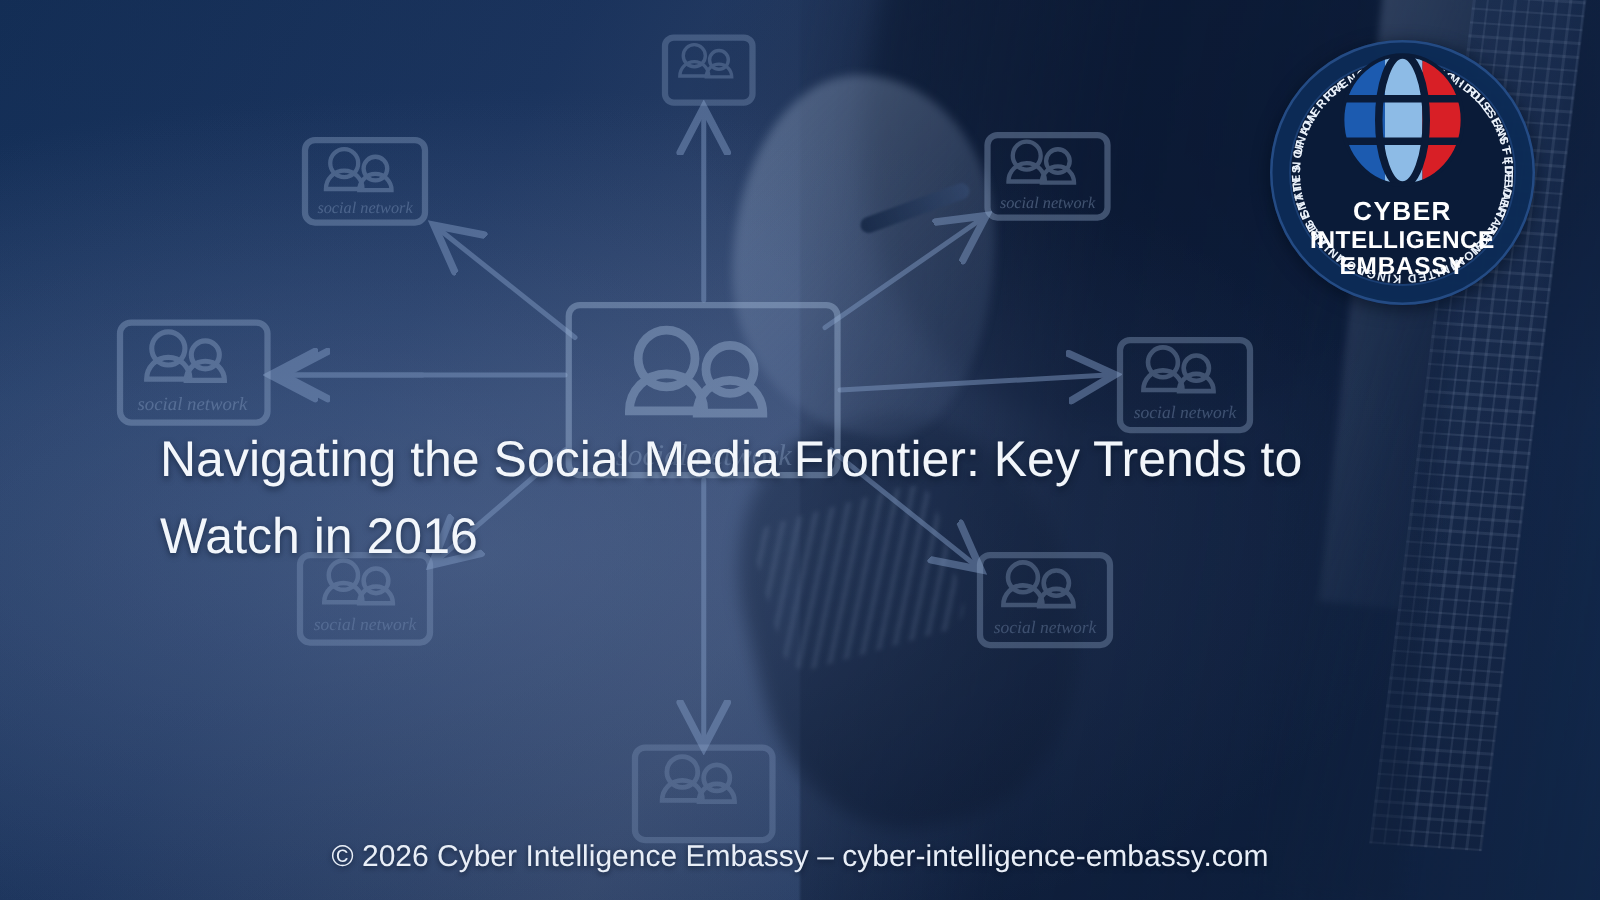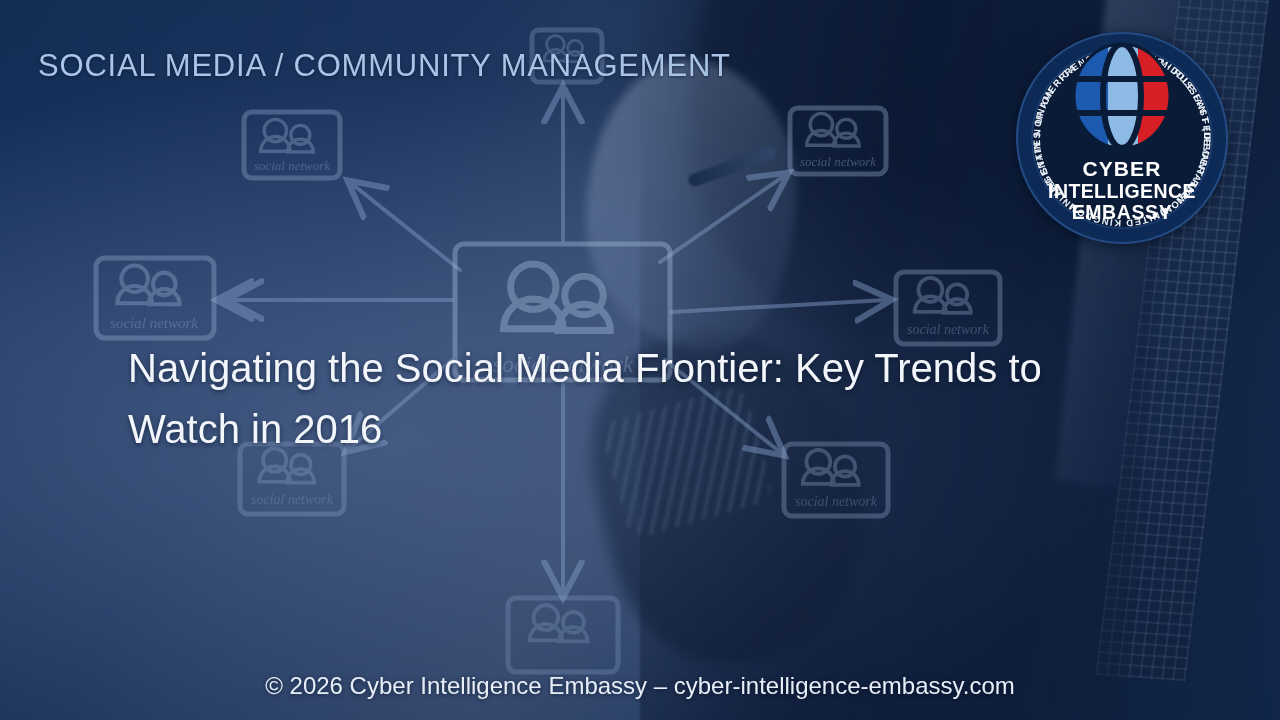--- a/index.html
+++ b/index.html
@@ -257,21 +257,20 @@
 
       <g opacity="0.26">
         <rect x="508" y="598" width="110" height="74" rx="8" fill="none" stroke="#93abcf" stroke-width="5"></rect>
         <g stroke="#93abcf" transform="translate(562,628) scale(0.95)">
           <use href="#persons"></use>
         </g>
       </g>
     </svg>
   </div>
 
-  <div class="eyebrow">SOCIAL MEDIA / COMMUNITY MANAGEMENT</div>
 
   <h1 class="title">Navigating the Social Media Frontier: Key Trends to Watch in 2016</h1>
 
   <div class="footer">© 2026 Cyber Intelligence Embassy – cyber-intelligence-embassy.com</div>
 
   <div class="seal">
     <svg viewBox="0 0 216 216" xmlns="http://www.w3.org/2000/svg">
       <defs>
         <path id="arcTop" d="M 26,108 A 82,82 0 0 1 190,108"></path>
         <path id="arcBottom" d="M 190,108 A 82,82 0 0 1 26,108"></path>

